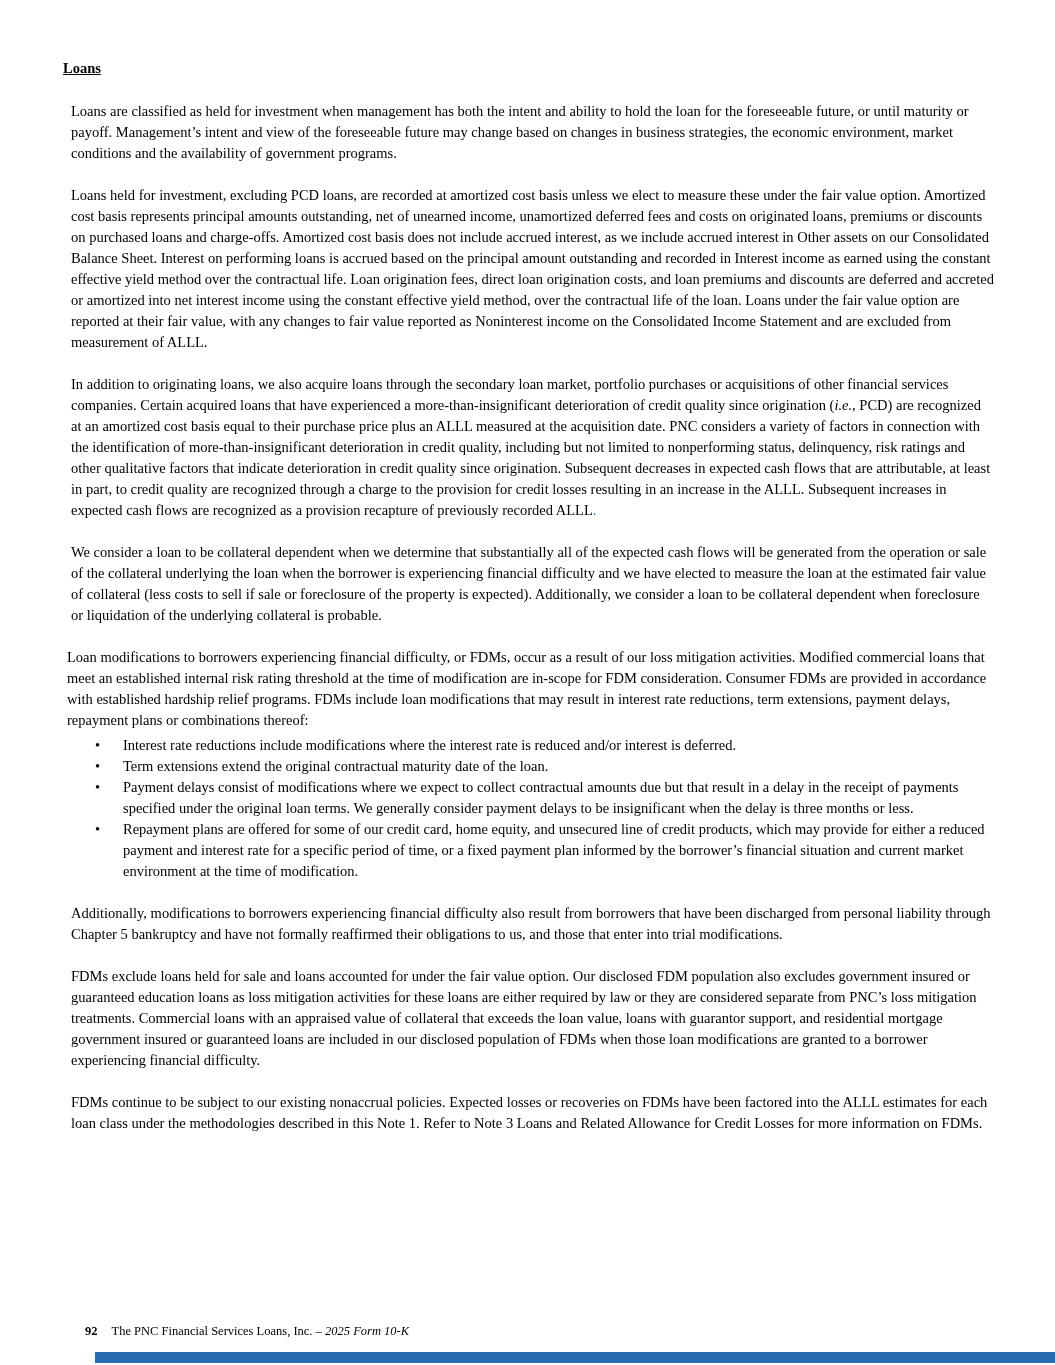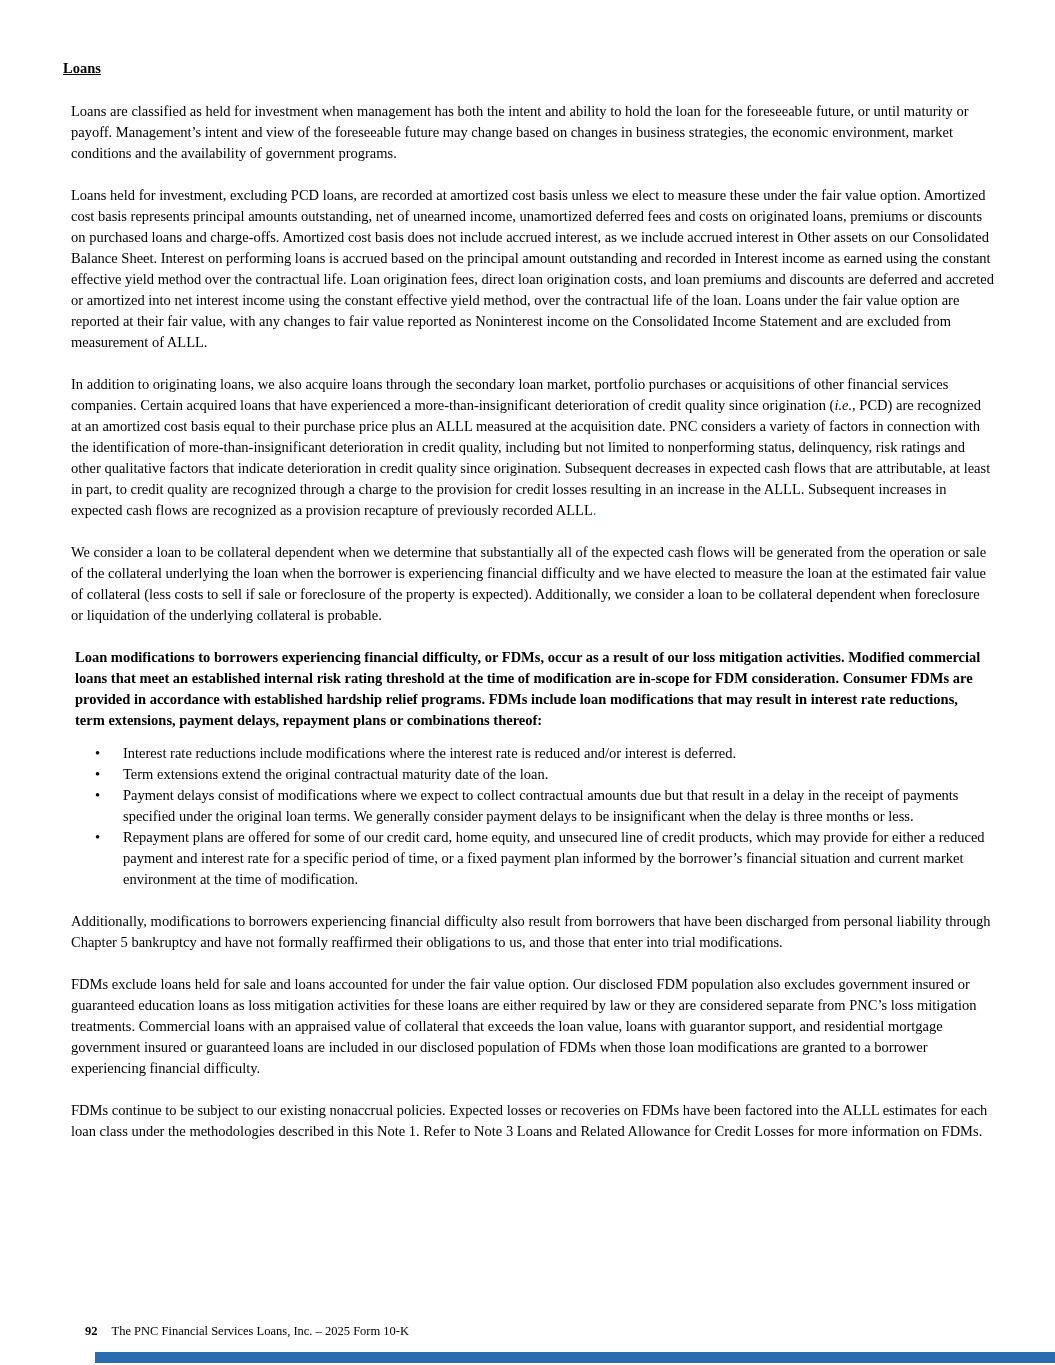--- a/index.html
+++ b/index.html
@@ -29,22 +29,21 @@
     font-size: 14.5px;
     font-weight: bold;
     text-decoration: underline;
     margin: 0 0 22px 0;
   }
   p.para {
     margin: 0 0 21px 8px;
     text-align: left;
   }
   p.para-tight {
-    margin: 12px;
-    font-weight: bold;
+    margin: 4px;
   }
   ul.bullets {
     list-style: none;
     margin: 0 0 21px 0;
     padding: 0;
   }
   ul.bullets li {
     position: relative;
     padding-left: 60px;
   }
@@ -60,20 +59,21 @@
     left: 85px;
     bottom: 26px;
     font-size: 12.5px;
     line-height: 15px;
   }
   .footer .page-number {
     font-weight: bold;
     margin-right: 14px;
   }
   .footer .form-name {
+    font-style: italic;
     text-align: center;
   }
   .bottom-bar {
     position: absolute;
     left: 95px;
     right: 0;
     bottom: 2px;
     height: 11px;
     background: #2a6cb0;
   }

